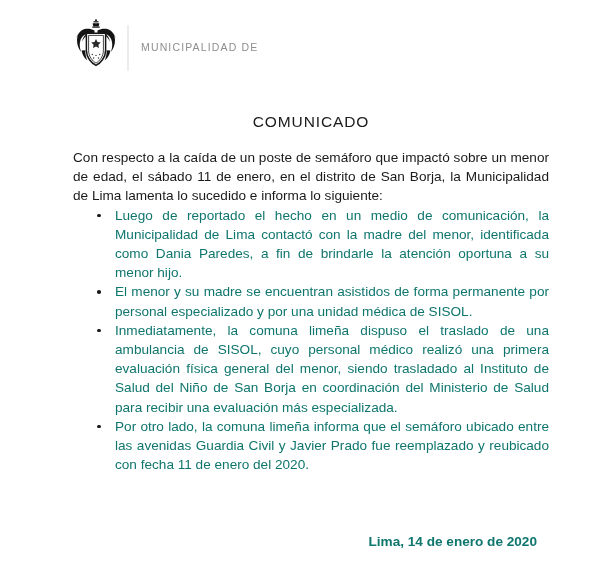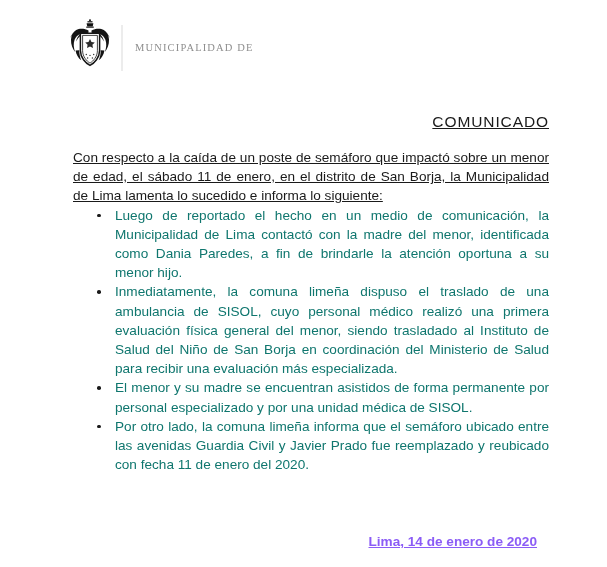--- a/index.html
+++ b/index.html
@@ -12,26 +12,25 @@
     height: 567px;
     position: relative;
     overflow: hidden;
     font-family: "Liberation Sans", sans-serif;
     color: #1c1c1c;
   }
 
   
   .header {
     position: absolute;
-    left: 68px;
+    left: 74px;
     top: 16px;
     display: flex;
     align-items: center;
     height: 64px;
-    font-family: Liberation Serif, serif;
   }
   .crest {
     width: 44px;
     height: 58px;
     position: relative;
     flex: 0 0 auto;
   }
   .crest svg { display: block; }
 
   .logo-divider {
@@ -65,36 +64,34 @@
   }
 
   
   .doc {
     position: absolute;
     left: 73px;
     top: 112px;
     width: 476px;
   }
   .doc-title {
-    text-align: right;
+    text-align: center;
     font-size: 15.5px;
     letter-spacing: 0.9px;
     line-height: 20px;
     margin: 0 0 16px 0;
     font-weight: 400;
     color: #1a1a1a;
-    text-decoration: underline;
   }
   p.para {
     margin: 8px 0 0 0;
     font-size: 13.6px;
     line-height: 19.2px;
     text-align: justify;
     color: #1a1a1a;
-    text-decoration: underline;
   }
   .para-intro { margin-bottom: 11px; }
   .para-closing { margin-top: 12px; }
 
   ul.bullets {
     margin: 0;
     padding: 0 0 0 42px;
     list-style: none;
   }
   ul.bullets li {
@@ -118,22 +115,21 @@
 
   .footer-date {
     position: absolute;
     left: 73px;
     top: 533px;
     width: 464px;
     text-align: right;
     font-size: 13.6px;
     font-weight: bold;
     line-height: 18px;
-    color: #8b5cf6;
-    text-decoration: underline;
+    color: #0f766e;
   }
 </style>
 </head>
 <body>
 
 <div class="header">
 
   <div class="crest">
     <svg width="44" height="58" viewBox="0 0 44 58" xmlns="http://www.w3.org/2000/svg">
 
@@ -211,20 +207,20 @@
 </div>
 
 <div class="doc">
 
   <h1 class="doc-title">COMUNICADO</h1>
 
   <p class="para para-intro">Con respecto a la caída de un poste de semáforo que impactó sobre un menor de edad, el sábado 11 de enero, en el distrito de San Borja, la Municipalidad de Lima lamenta lo sucedido e informa lo siguiente:</p>
 
   <ul class="bullets">
     <li>Luego de reportado el hecho en un medio de comunicación, la Municipalidad de Lima contactó con la madre del menor, identificada como Dania Paredes, a fin de brindarle la atención oportuna a su menor hijo.</li>
+    <li>El menor y su madre se encuentran asistidos de forma permanente por personal especializado y por una unidad médica de SISOL.</li>
     <li>Inmediatamente, la comuna limeña dispuso el traslado de una ambulancia de SISOL, cuyo personal médico realizó una primera evaluación física general del menor, siendo trasladado al Instituto de Salud del Niño de San Borja en coordinación del Ministerio de Salud para recibir una evaluación más especializada.</li>
-    <li>El menor y su madre se encuentran asistidos de forma permanente por personal especializado y por una unidad médica de SISOL.</li>
     <li>Por otro lado, la comuna limeña informa que el semáforo ubicado entre las avenidas Guardia Civil y Javier Prado fue reemplazado y reubicado con fecha 11 de enero del 2020.</li>
   </ul>
 
 </div>
 
 <div class="footer-date">Lima, 14 de enero de 2020</div>
 
 </body></html>

